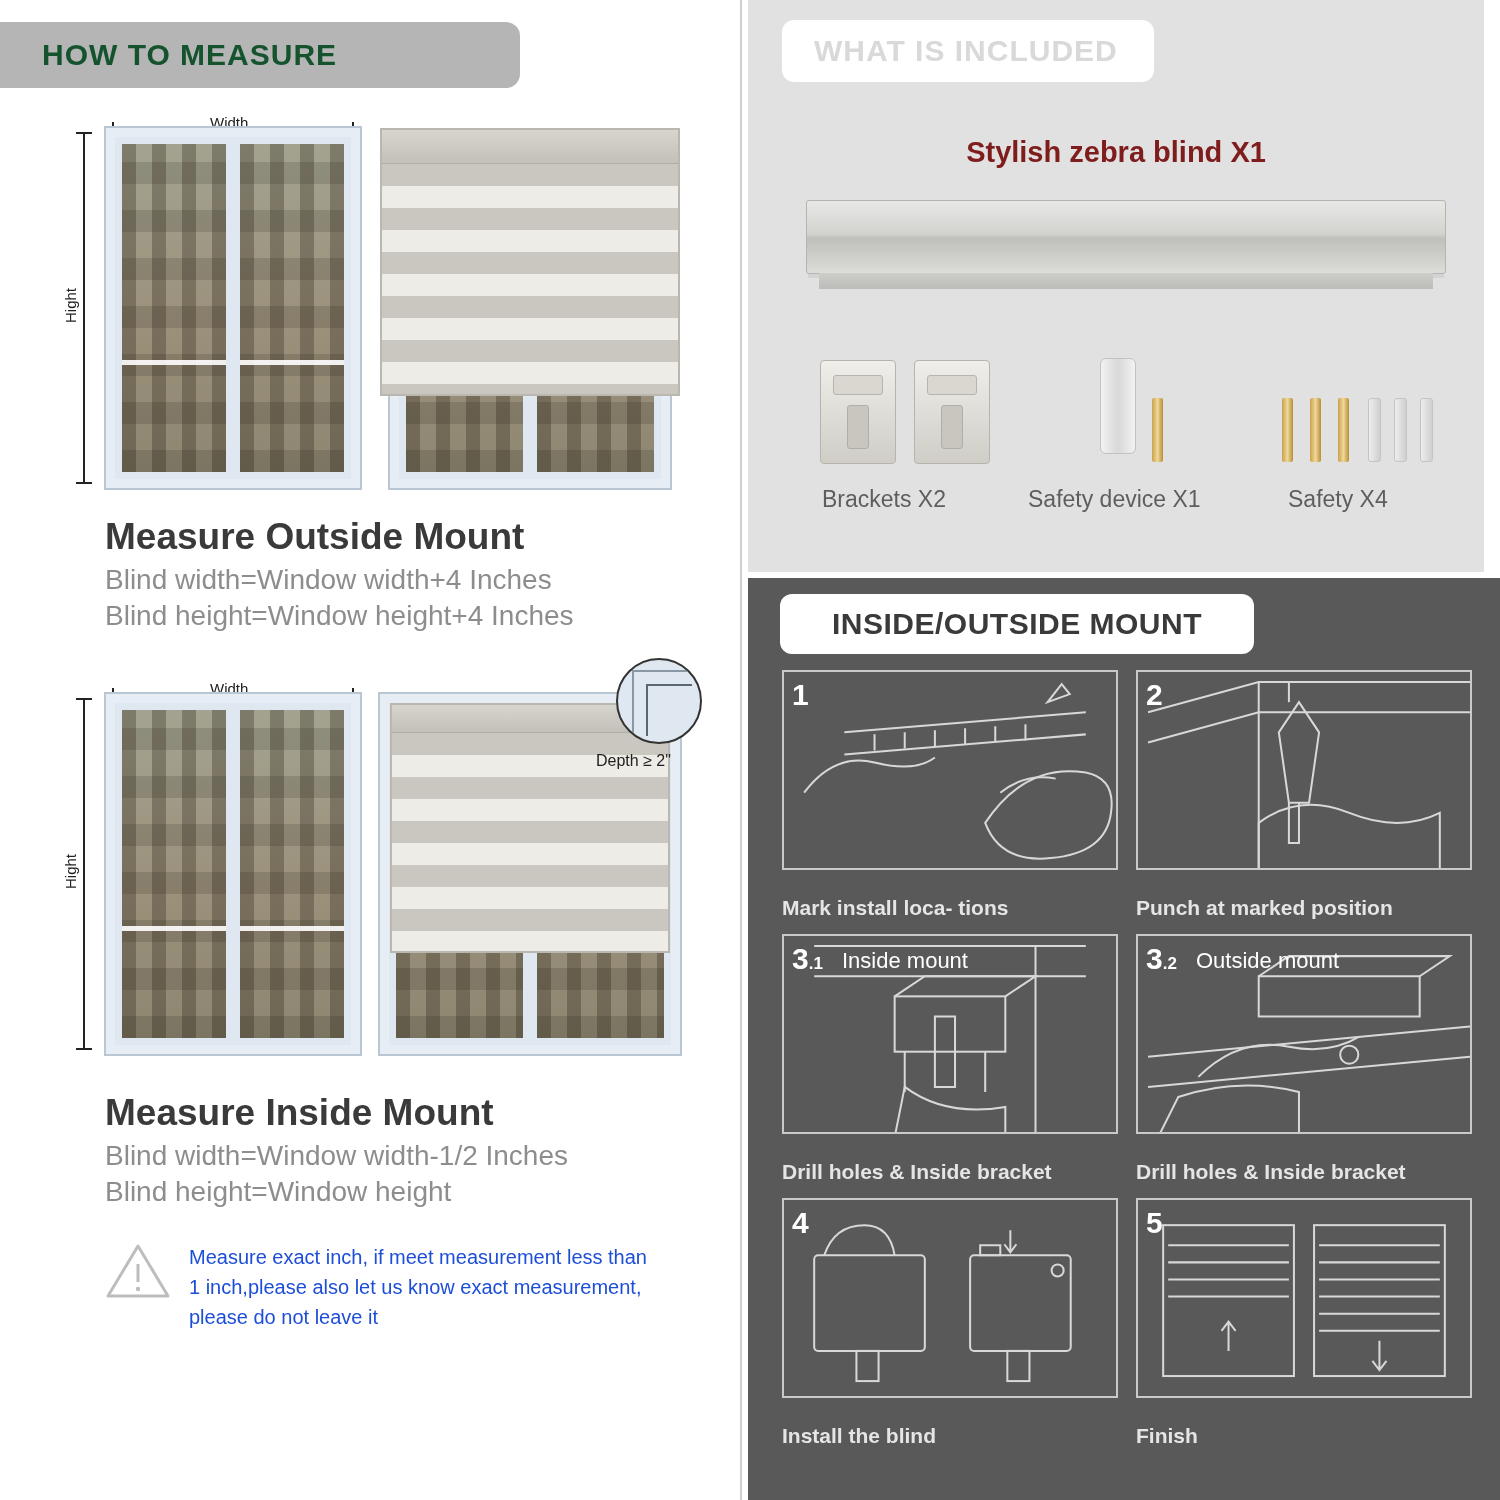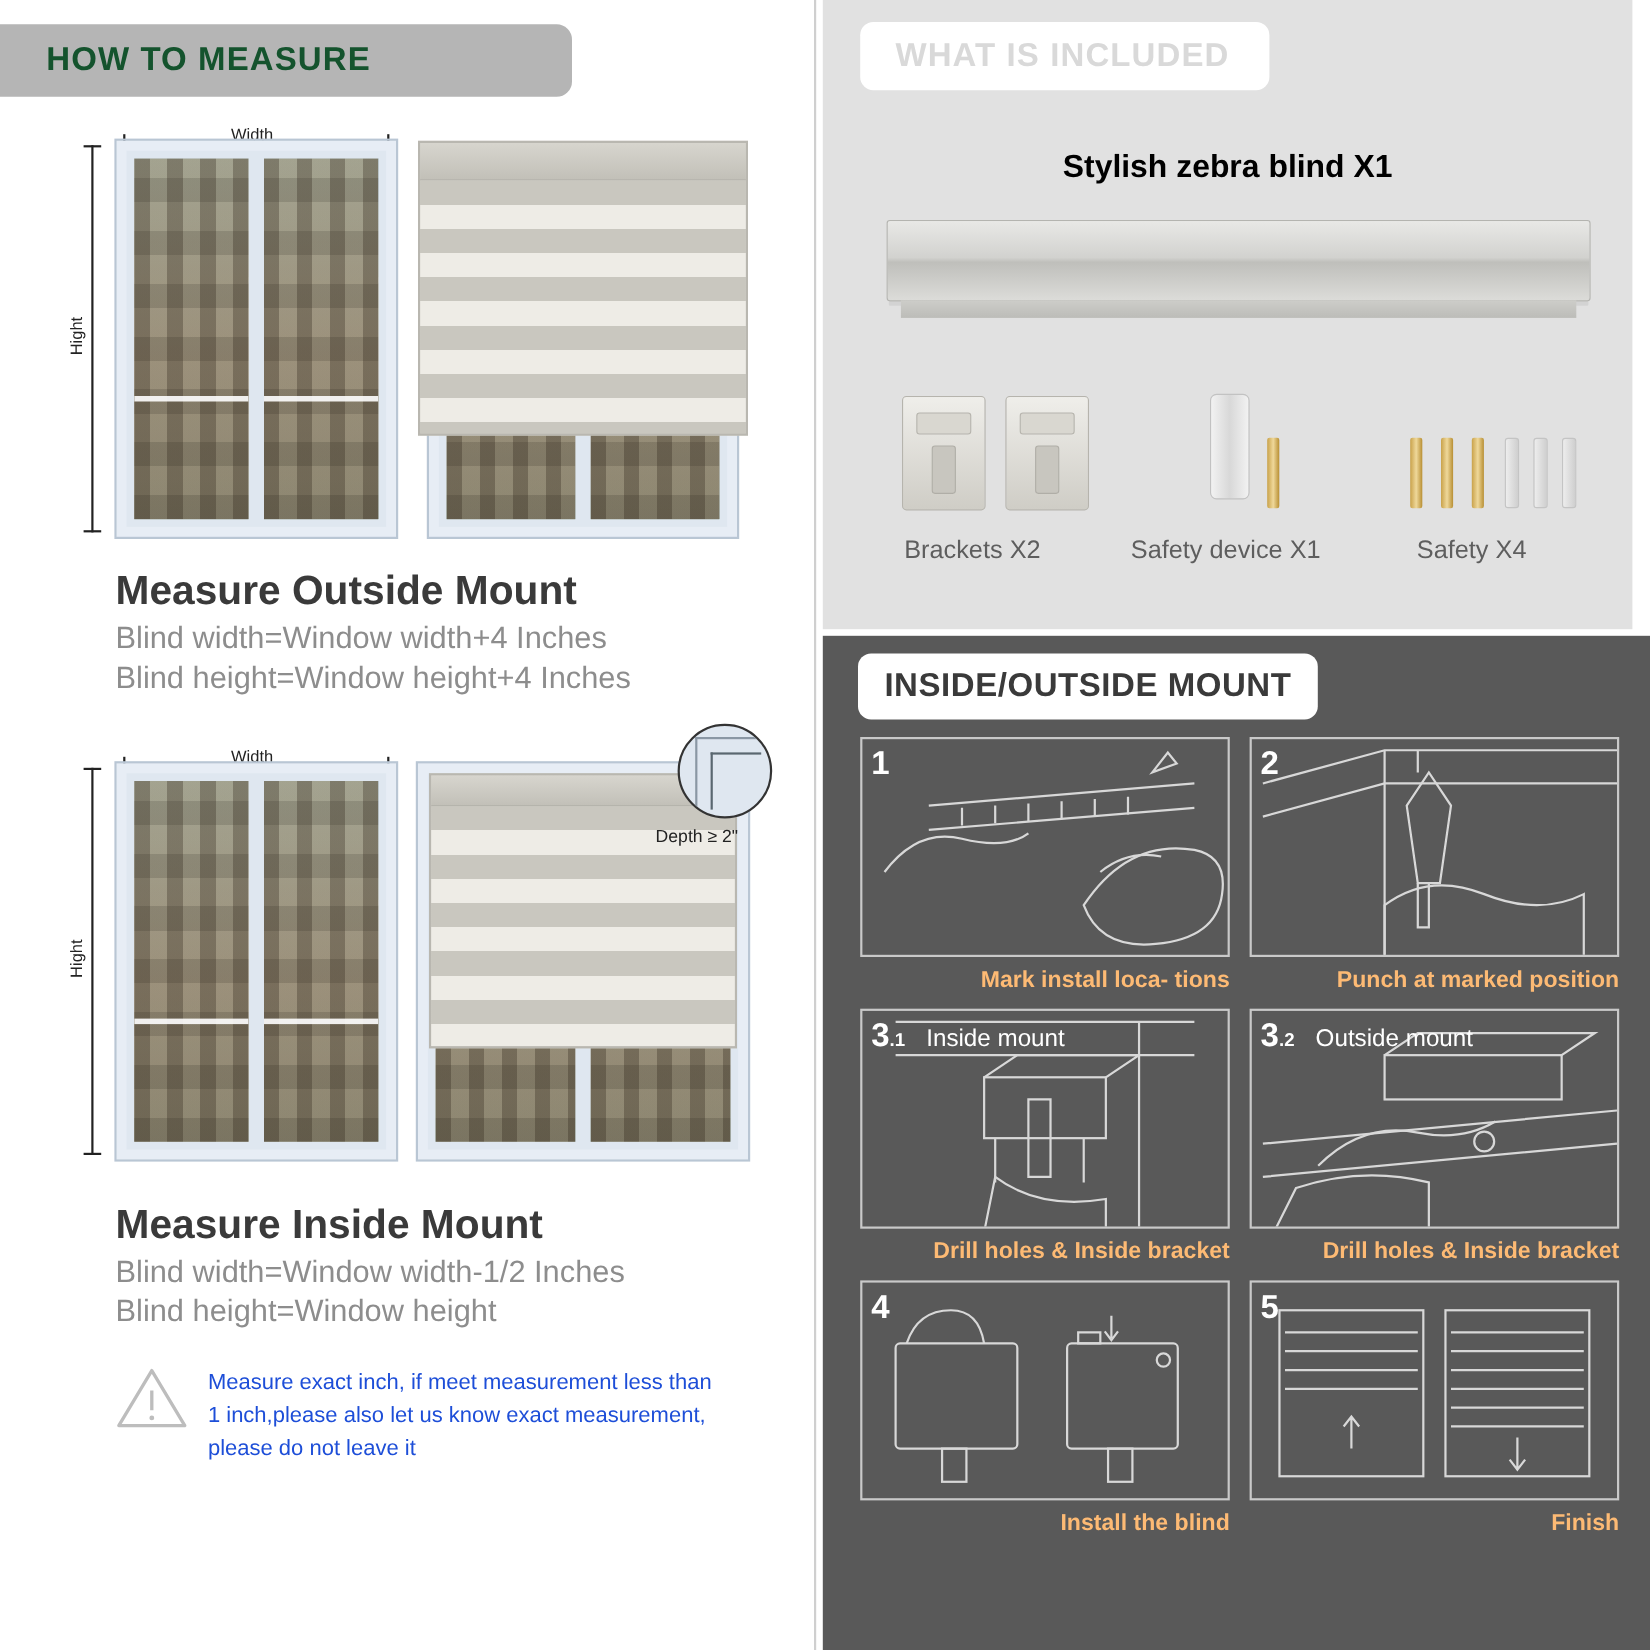--- a/index.html
+++ b/index.html
@@ -101,21 +101,21 @@
     position:absolute; left:0; top:0; width:736px; height:572px;
     background:#e1e1e1;
   }
   .white-tab {
     position:absolute; left:34px; top:20px;
     background:#ffffff; color:#d9d9d9; font-weight:bold;
     font-size:30px; letter-spacing:1px;
     padding:14px 36px 14px 32px; border-radius:12px;
   }
   .inc-title { position:absolute; left:0; right:0; top:136px; text-align:center;
-    font-size:29px; color:#000000; font-weight:bold; }
+    font-size:29px; color:#7f1d1d; font-weight:bold; }
 
   .blind-bar {
     position:absolute; left:58px; top:200px; width:640px; height:74px;
     background:linear-gradient(180deg,#e8e8e6 0%,#d2d2cf 46%,#bfbfbb 52%,#dcdcd9 100%);
     border:1px solid #b4b4b0; border-radius:3px;
     box-shadow:0 6px 0 -2px rgba(0,0,0,.06);
   }
   .blind-bar::after{
     content:""; position:absolute; left:12px; right:12px; bottom:-16px; height:16px;
     background:linear-gradient(180deg,#cdcdc9,#bcbcb8);
@@ -146,35 +146,35 @@
   .anchor { position:absolute; width:13px; border-radius:3px;
     background:linear-gradient(90deg,#ededed,#cfcfcf); border:1px solid #c4c4c4; }
 
   .mount {
     position:absolute; left:0; top:578px; width:752px; height:922px;
     background:#595959;
   }
   .mount-tab {
     position:absolute; left:32px; top:16px; background:#ffffff; color:#3a3a3a;
     font-weight:bold; font-size:30px; letter-spacing:.5px;
-    padding:13px 24px; border-radius:12px;
+    padding:13px 52px; border-radius:12px;
   }
   .steps { position:absolute; left:34px; top:92px; width:690px; display:grid;
     grid-template-columns:1fr 1fr; gap:14px 18px; }
   .step { }
   .step-img {
     position:relative; height:200px; border:2px solid #c9c9c9; background:#595959;
     overflow:hidden;
   }
   .step-num {
     position:absolute; left:8px; top:6px; font-size:30px; color:#ffffff; font-weight:bold;
   }
   .step-num small { font-size:17px; }
   .step-inline { position:absolute; left:58px; top:12px; font-size:22px; color:#ffffff; }
-  .step-cap { color:#fdba74; font-size:21px; margin-top:9px; font-weight:bold;text-align:right;}
+  .step-cap { color:#e5e5e5; font-size:21px; margin-top:26px; font-weight:bold;}
   .sketch { position:absolute; inset:0; }
   .sketch line, .sketch path, .sketch rect, .sketch circle, .sketch polyline, .sketch polygon {
     stroke:#d8d8d8; fill:none; stroke-width:2;
   }
   .vline { position:absolute; left:740px; top:0; width:2px; height:1500px; background:#cfcfcf; }
 </style>
 </head>
 <body>
 
 <div class="page">

